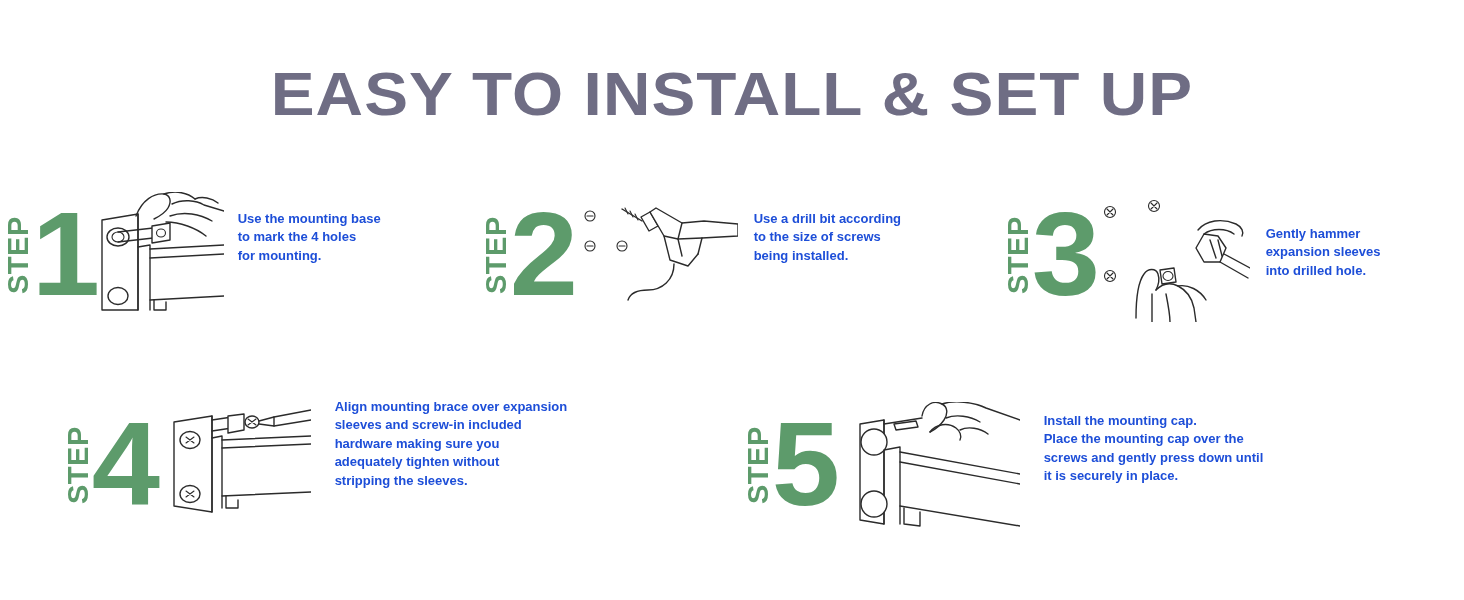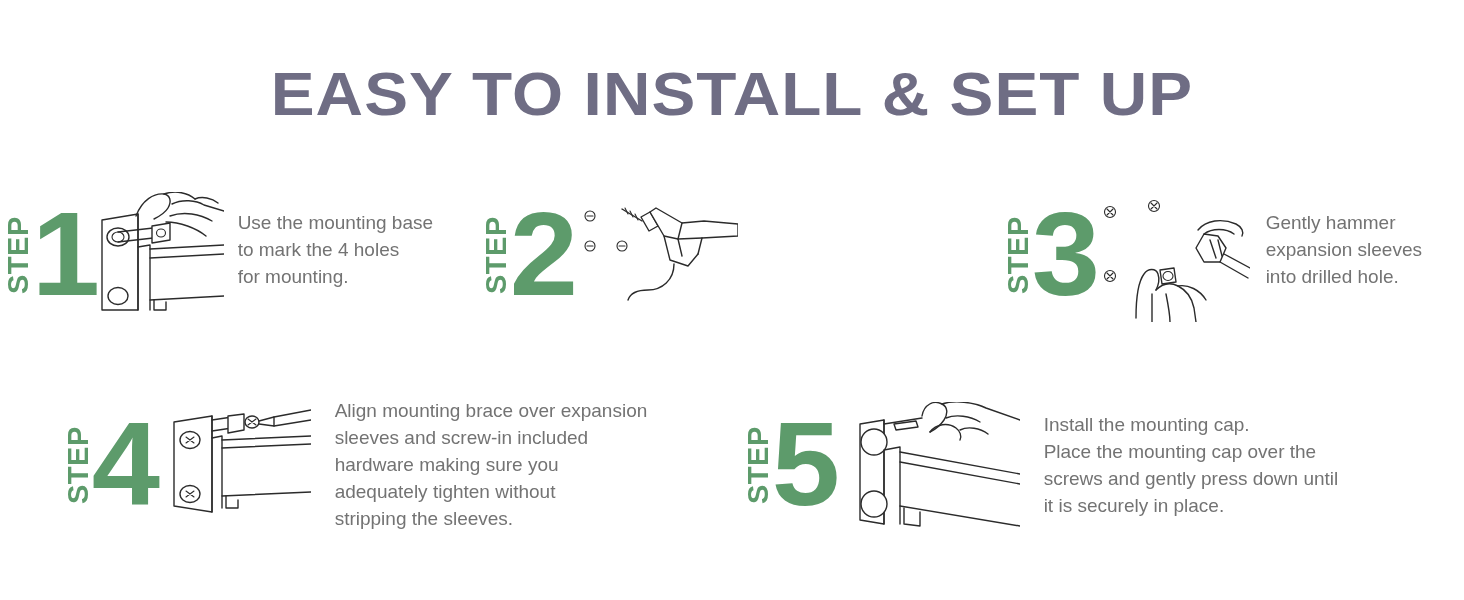--- a/index.html
+++ b/index.html
@@ -54,38 +54,39 @@
     transform:scaleX(1.04);
     margin-left:-2px;
     position:relative;
     top:-4px;
   }
 
   .step-art{position:relative;flex:0 0 auto;}
   .step-art svg{display:block;}
 
   .step-text{
-    color:#737373;
-    font-size:19px;
+    color:#1d4ed8;
+    font-size:13px;
     line-height:1.42;
     white-space:pre-line;
+    font-weight:bold;
   }
 
   
   #step-1{left:4px;  top:188px;}
   #step-1 .step-art{margin-left:-4px;margin-top:4px;}
   #step-1 .step-text{margin-left:14px;margin-top:22px;width:240px;}
 
   #step-2{left:482px;top:188px;}
   #step-2 .step-art{margin-left:4px;margin-top:6px;}
   #step-2 .step-text{margin-left:16px;margin-top:22px;width:245px;}
 
   #step-3{left:1004px;top:188px;}
   #step-3 .step-art{margin-left:4px;margin-top:2px;}
-  #step-3 .step-text{margin-left:16px;margin-top:22px;width:190px;}
+  #step-3 .step-text{margin-left:16px;margin-top:37px;width:190px;}
 
   
   #step-4{left:64px; top:398px;}
   #step-4 .step-art{margin-left:10px;margin-top:10px;}
   #step-4 .step-text{margin-left:24px;width:390px;}
 
   #step-5{left:744px;top:398px;}
   #step-5 .step-art{margin-left:14px;margin-top:4px;}
   #step-5 .step-text{margin-left:24px;margin-top:14px;width:360px;}
 
@@ -159,20 +160,23 @@
         <path class="ln-w" d="M72 18 L78 14 L104 29 L126 27 L160 30 L160 42 L124 44 L100 45 L86 42 Z"></path>
         <path class="ln" d="M104 29 L100 45"></path>
 
         <path class="ln" d="M86 42 L92 66 L110 72 L120 60"></path>
         <path class="ln" d="M100 45 L104 62"></path>
 
         <path class="ln" d="M96 70 C96 86 84 96 70 96 C58 96 52 100 50 106"></path>
         <path class="ln" d="M120 60 L124 44"></path>
       </svg>
     </div>
+    <div class="step-text">Use a drill bit according
+to the size of screws
+being installed.</div>
   </div>
 
   <div class="step" id="step-3">
     <div class="step-badge">
       <div class="step-word">STEP</div>
       <div class="step-num">3</div>
     </div>
     <div class="step-art">
       <svg width="150" height="132" viewBox="0 0 150 132">
 

